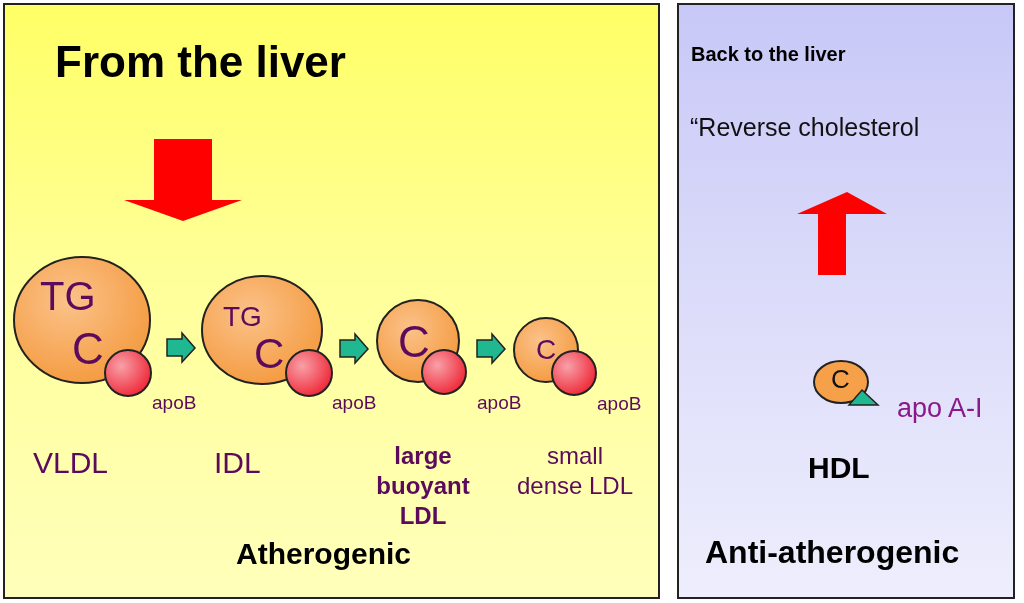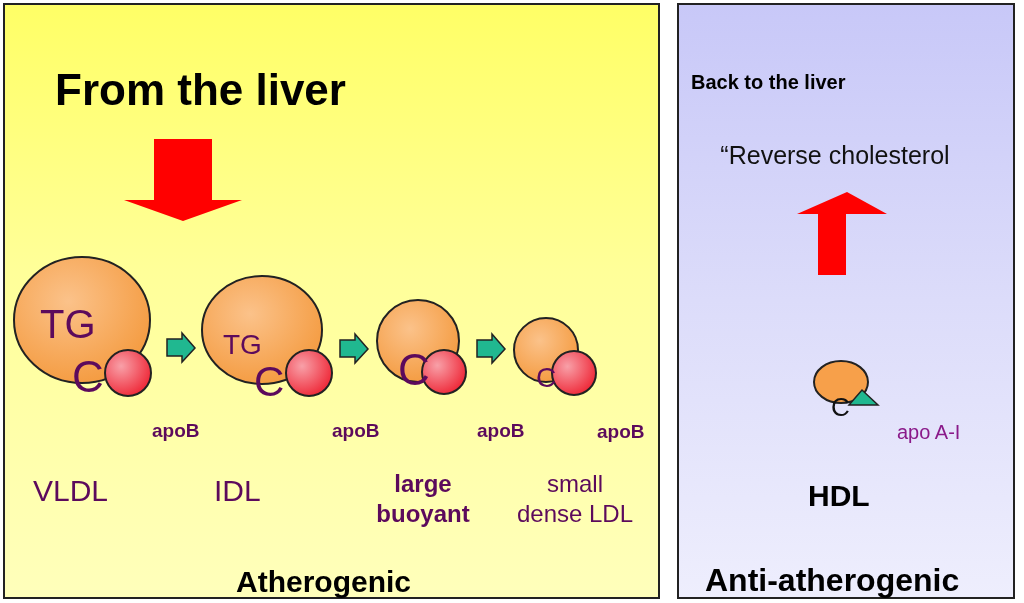--- a/index.html
+++ b/index.html
@@ -3,25 +3,25 @@
 <meta charset="utf-8">
 <style>
   html, body { margin:0; padding:0; background:#ffffff; }
   body { width:1024px; height:603px; position:relative; overflow:hidden;
          font-family:"Liberation Sans", sans-serif; }
   .panel { position:absolute; box-sizing:border-box; border:2px solid #222; }
   #left { left:3px; top:3px; width:657px; height:596px;
           background:linear-gradient(180deg,#ffff66 0%,#ffff99 45%,#ffffbb 100%); }
   #right { left:677px; top:3px; width:338px; height:596px;
            background:linear-gradient(180deg,#c8c8f8 0%,#dcdcfa 50%,#eeeefd 100%); }
-  .abs { position:absolute;margin-top:28px; }
+  .abs { position:absolute; }
   .title { font-weight:bold; color:#000; white-space:nowrap; }
   .purple { color:#5c0a5c; }
   .label { font-size:24px; text-align:center; line-height:30px; }
-  .apob { font-weight:bold; font-size:19px; color:#5c0a5c; }
+  .apob { font-weight:normal; font-size:19px; color:#5c0a5c; }
   svg { position:absolute; left:0; top:0; }
 </style>
 </head>
 <body>
 
 <div id="left" class="panel"></div>
 <div id="right" class="panel"></div>
 
 <svg width="1024" height="603">
   <defs>
@@ -73,28 +73,29 @@
 <div class="abs apob" style="left:152px;top:392px;">apoB</div>
 <div class="abs apob" style="left:332px;top:392px;">apoB</div>
 <div class="abs apob" style="left:477px;top:392px;">apoB</div>
 <div class="abs apob" style="left:597px;top:393px;">apoB</div>
 
 <div class="abs purple" style="left:33px;top:446px;font-size:30px;">VLDL</div>
 <div class="abs purple" style="left:214px;top:446px;font-size:30px;">IDL</div>
 <div class="abs purple label" style="left:373px;top:441px;width:100px;font-weight:bold;">
   <div>large</div>
   <div>buoyant</div>
+  <div>LDL</div>
 </div>
 <div class="abs purple label" style="left:500px;top:441px;width:150px;">
   <div>small</div>
   <div>dense LDL</div>
 </div>
 
 <div class="abs title" style="left:236px;top:537px;font-size:30px;">Atherogenic</div>
 
 <div class="abs title" style="left:691px;top:43px;font-size:20px;">Back to the liver</div>
-<div class="abs" style="left:690px;top:111px;width:290px;text-align:center;font-size:25px;line-height:32px;color:#111;">
+<div class="abs" style="left:690px;top:111px;width:290px;text-align:left;font-size:25px;line-height:32px;color:#111;">
   <div>“Reverse cholesterol</div>
 </div>
 <div class="abs" style="left:831px;top:366px;font-size:26px;line-height:26px;color:#111;">C</div>
-<div class="abs" style="left:897px;top:393px;font-size:20px;color:#8a1a8a;">apo A-I</div>
+<div class="abs" style="left:897px;top:393px;font-size:27px;color:#8a1a8a;">apo A-I</div>
 <div class="abs title" style="left:808px;top:451px;font-size:30px;">HDL</div>
 <div class="abs title" style="left:705px;top:534px;font-size:32px;">Anti-atherogenic</div>
 
 </body></html>

